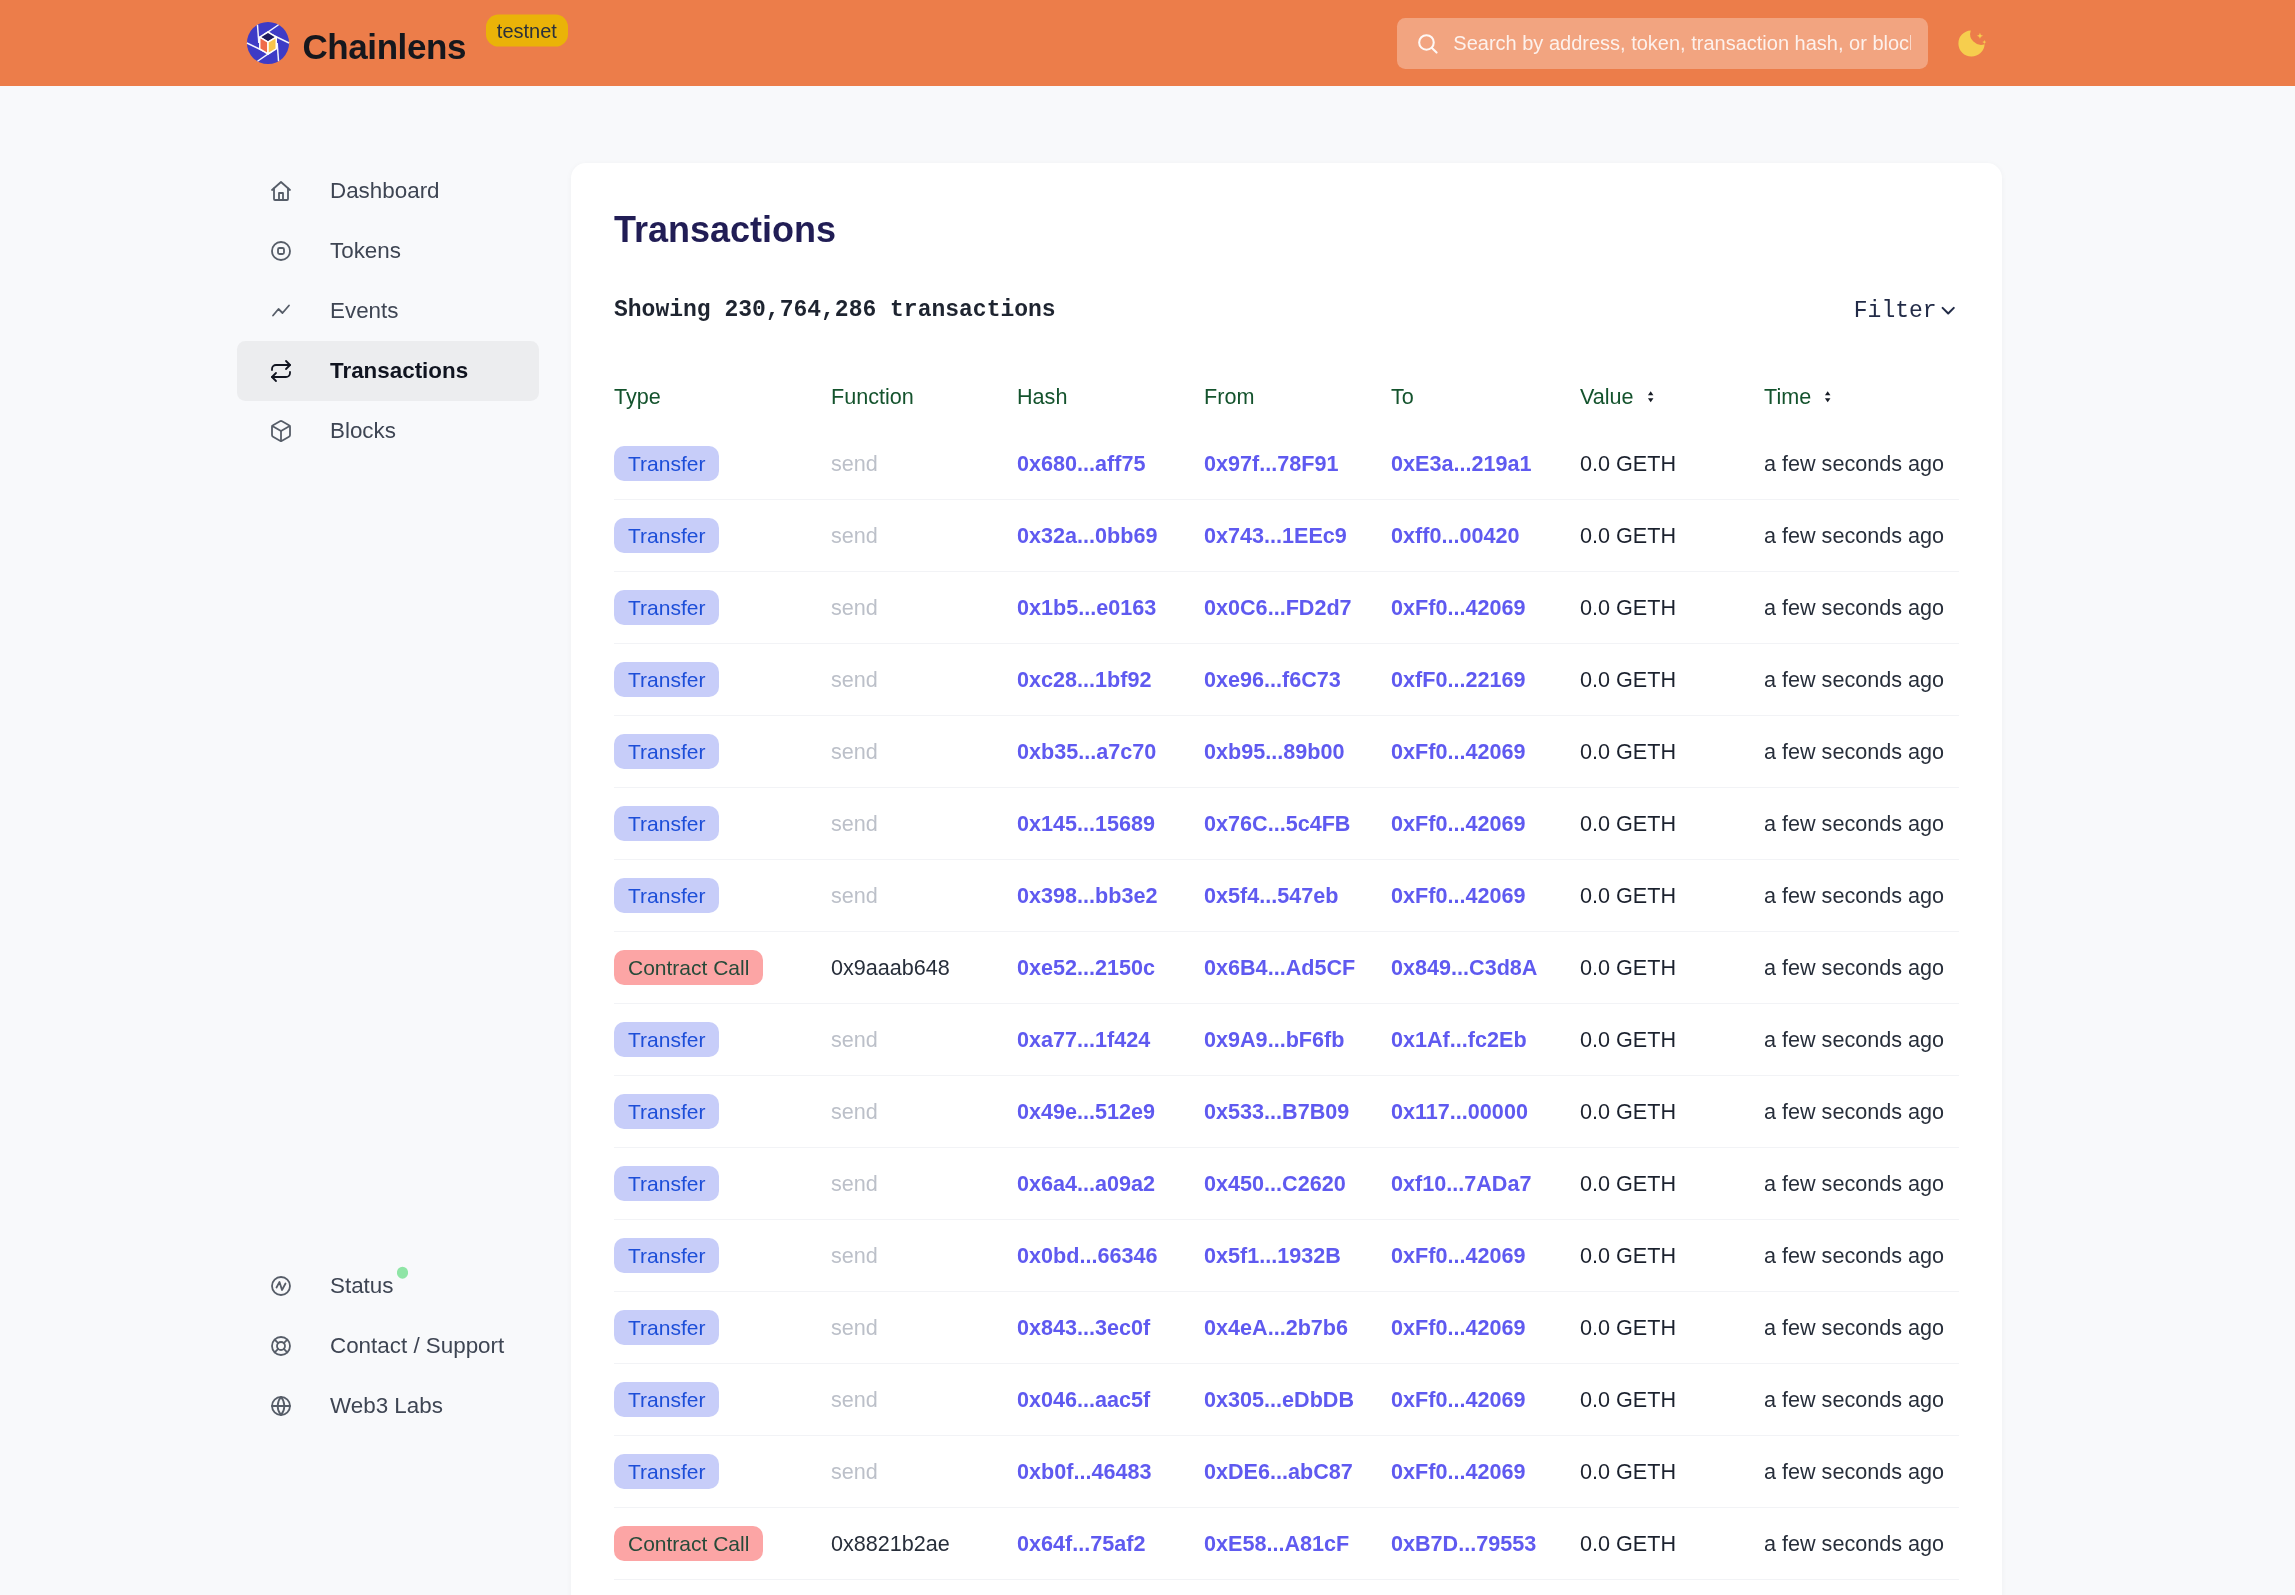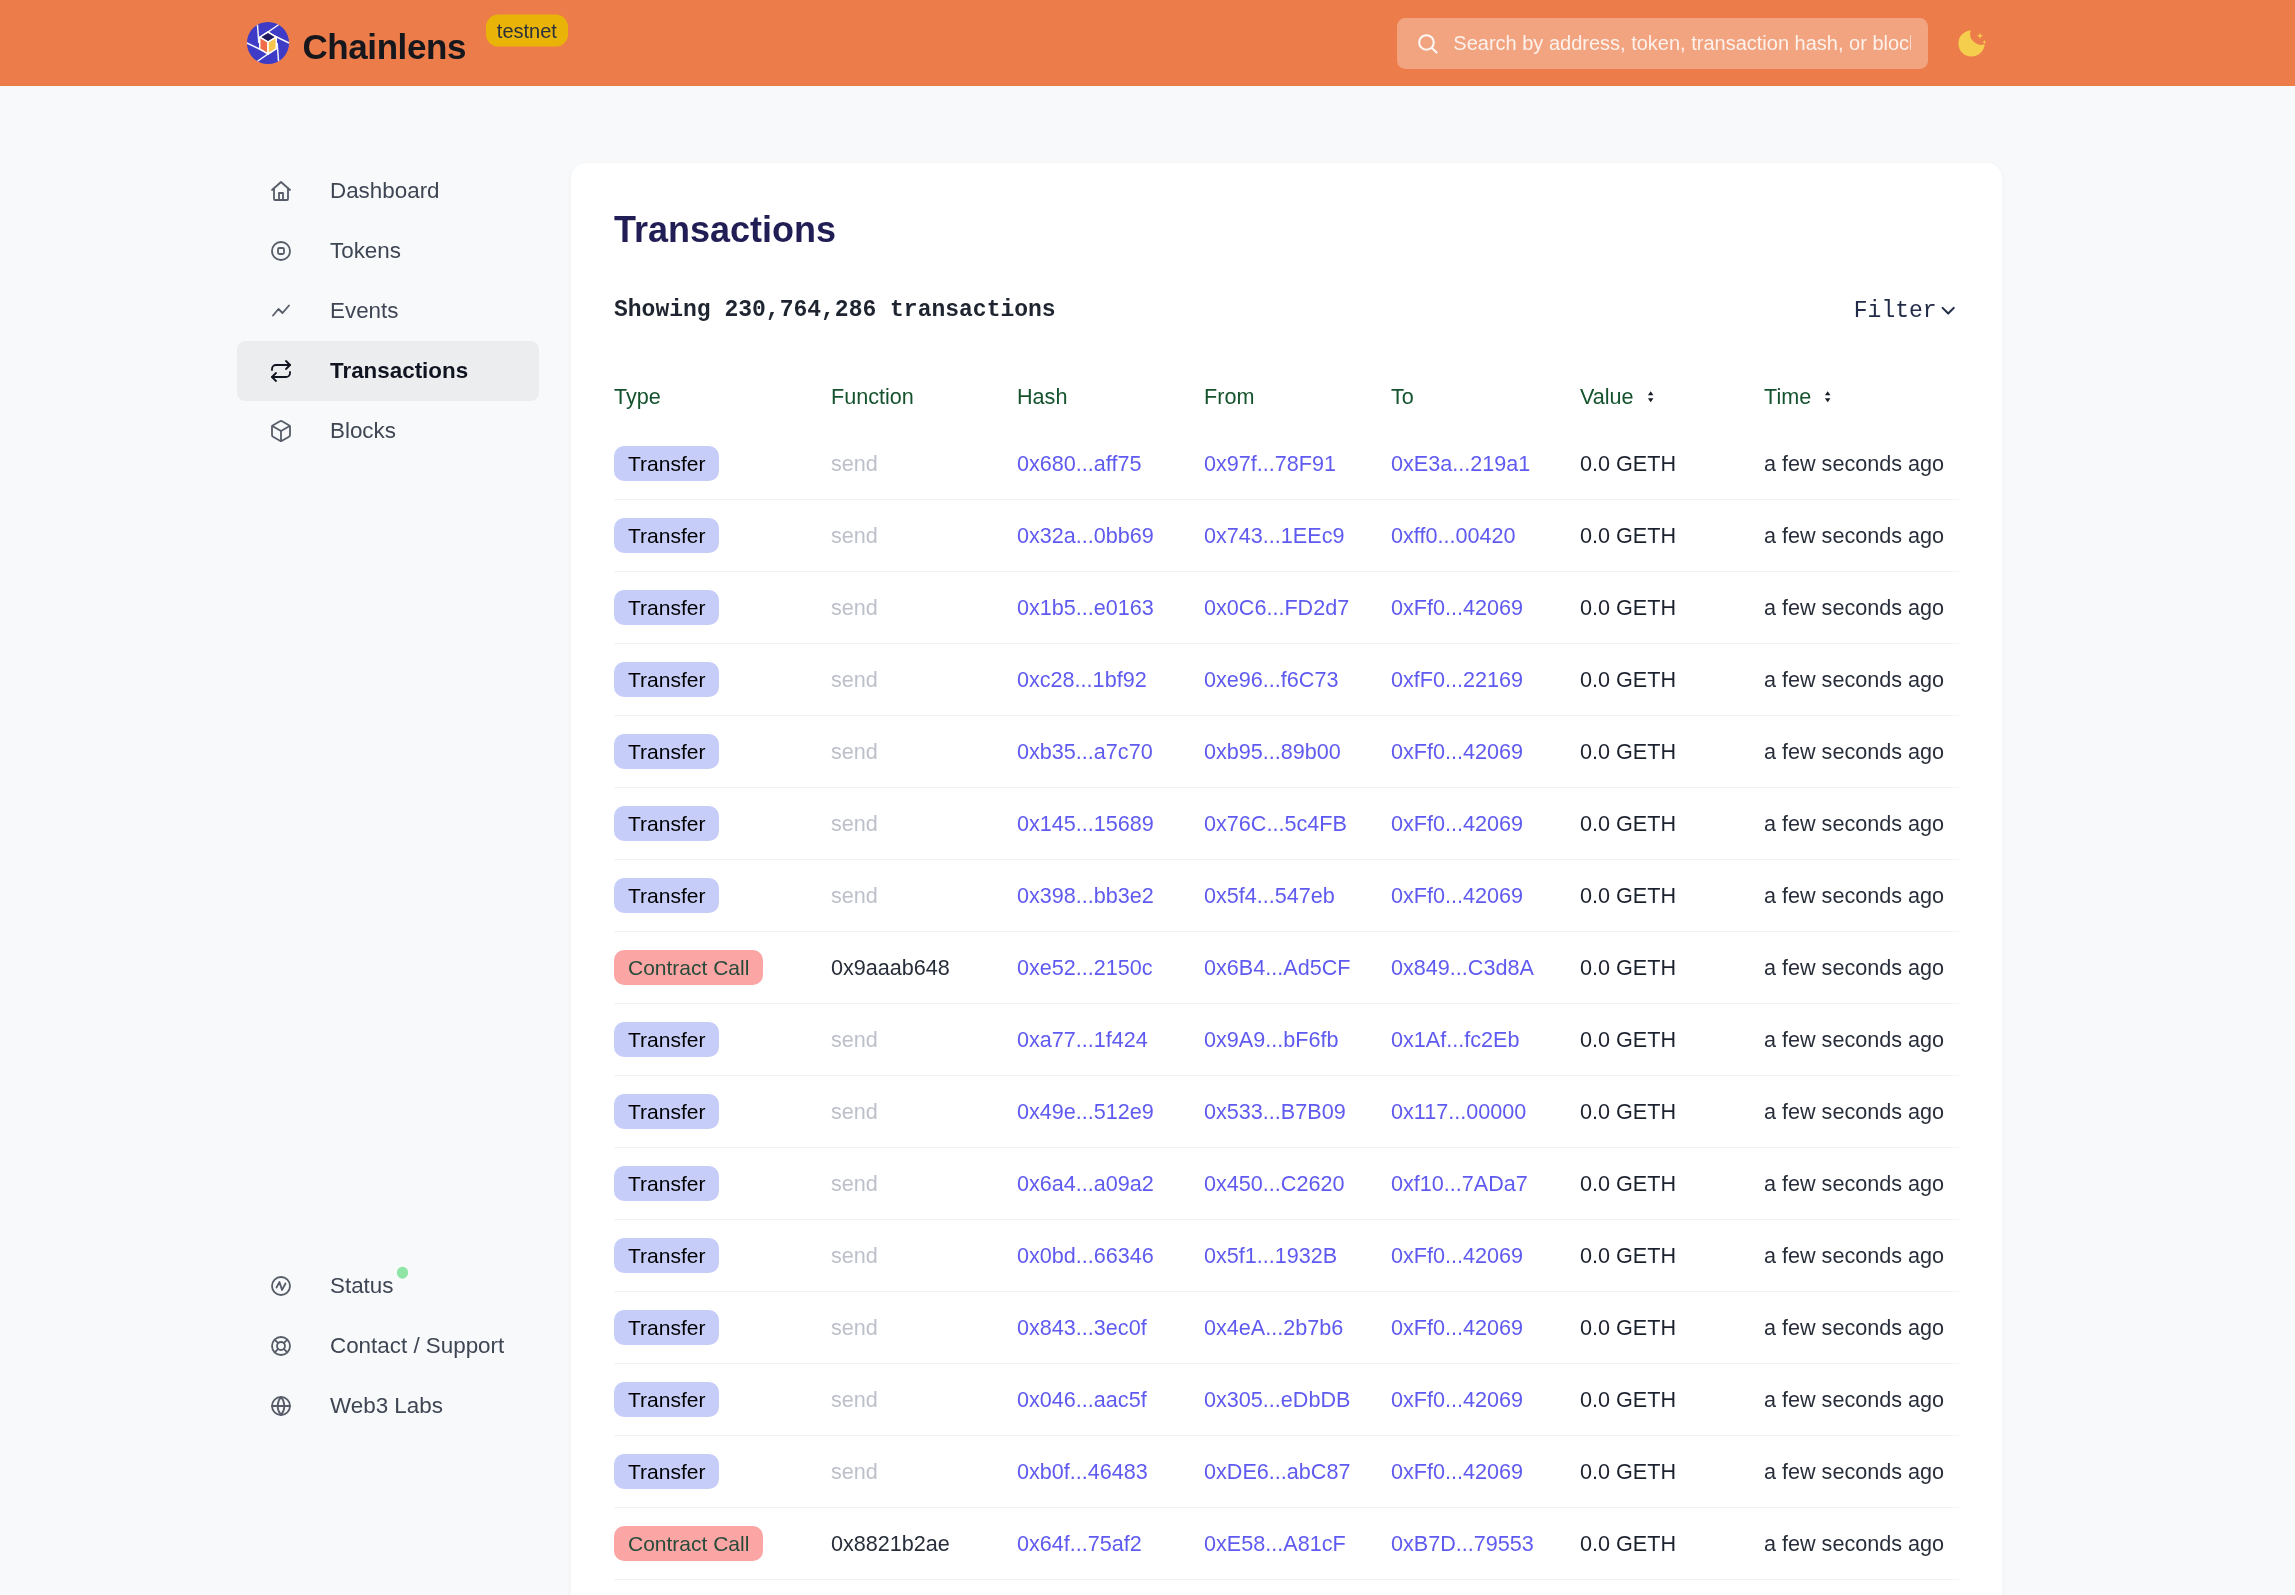--- a/index.html
+++ b/index.html
@@ -2,21 +2,21 @@
 <html style="font-size:13.3px"><head>
 <meta charset="utf-8">
 <style>
   * { box-sizing: border-box; margin: 0; padding: 0; }
   html, body { width: 2295px; height: 1595px; overflow: hidden; }
   body {
     font-family: "Liberation Sans", "DejaVu Sans", sans-serif;
     background: #F8F9FB;
     position: relative;
   }
-  a { text-decoration: none; }
+  a { text-decoration: none; font-weight: bold; }
 
   
   .topbar {
     position: absolute; top: 0; left: 0; right: 0; height: 86px;
     background: #EC7D4A;
     display: flex; align-items: center; justify-content: space-between;
     padding: 0 304px 0 246px;
   }
   .brand { display: flex; align-items: center; cursor: pointer; }
   .logo-wrap { width: 44px; height: 44px; display: inline-flex; }
@@ -88,21 +88,21 @@
   }
   .thead { margin-top: 56px; padding-bottom: 17.4px; color: #14532d; font-size: 21.6px; line-height: 28px; }
   .th { display: flex; align-items: center; gap: 8.3px; }
   .sort-ic { width: 17.4px; height: 17.4px; fill: #171C26; flex: 0 0 auto; }
   .trow { height: 72px; border-bottom: 0.8px solid #F2F3F6; font-size: 21.6px; }
   .trow.partial { border-bottom: none; height: 72px; }
   .badge {
     display: inline-flex; align-items: center; height: 35px; padding: 0 14px;
     border-radius: 10px; font-size: 21px; font-weight: 500; white-space: nowrap;
   }
-  .badge.transfer { background: #C7CDF9; color: #000000; }
+  .badge.transfer { background: #C7CDF9; color: #1d4ed8; }
   .badge.contract-call { background: #fca5a5; color: #274A39; }
   .muted { color: #BCC0C9; }
   .func { color: #272E3A; }
   .link { color: #5F5AF0; cursor: pointer; }
   .value { color: #1B212E; }
   .time { color: #272E3A; }
 </style>
 </head>
 <body>
 

